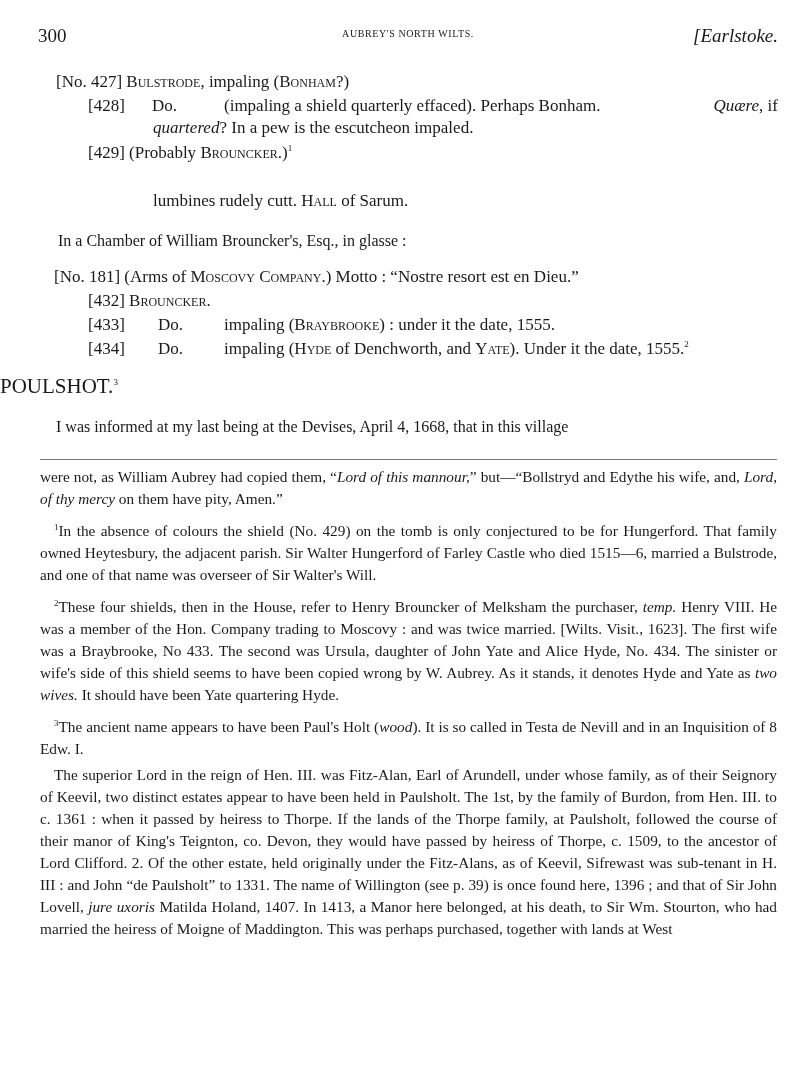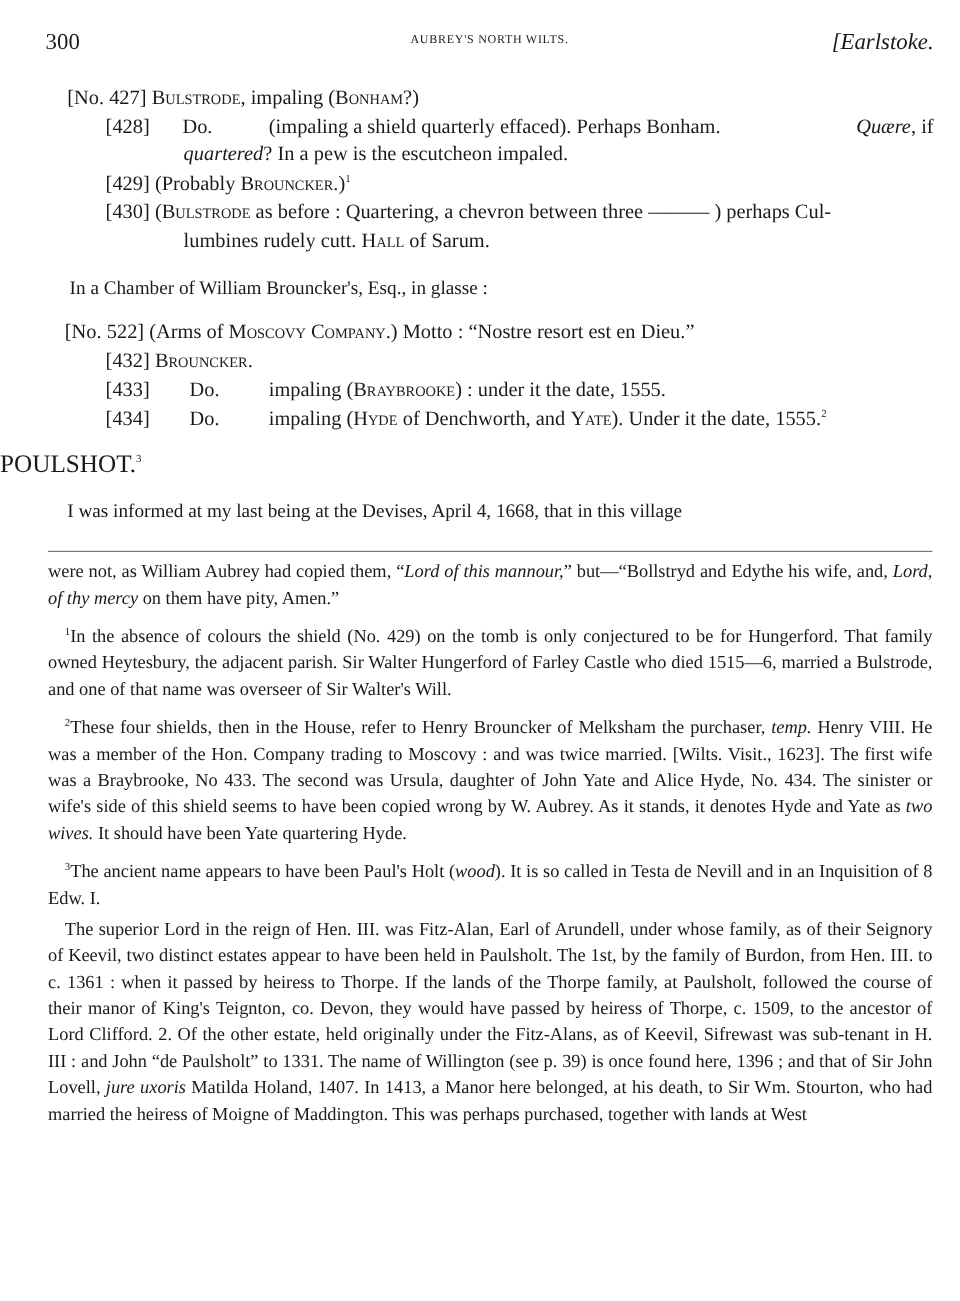--- a/index.html
+++ b/index.html
@@ -62,33 +62,29 @@
 
   <div class="ln" style="top:117px; left:153px;">
     <i>quartered</i><span>?  In a pew is the escutcheon impaled.</span>
   </div>
 
   <div class="ln" style="top:142px; left:88px;">
     <span>[429]</span>
     <span>(Probably </span><span class="sc">Brouncker</span><span>.)</span><sup>1</sup>
   </div>
 
-  <div class="ln" style="top:166px; left:88px; width:690px;">
-    <span>[430]</span>
-    <span>(</span><span class="sc">Bulstrode</span><span> as before :  Quartering, a chevron between three ——— ) perhaps Cul-</span>
-  </div>
 
   <div class="ln" style="top:190px; left:153px;text-align:center;">
     <span>lumbines rudely cutt.  </span><span class="sc">Hall</span><span> of Sarum.</span>
   </div>
 
   <div class="ln big" style="top:230px; left:58px;">In a Chamber of William Brouncker's, Esq., in glasse :</div>
 
   <div class="ln" style="top:266px; left:54px;">
-    <span>[No. 522]</span>
+    <span>[No. 181]</span>
     <span>(Arms of </span><span class="sc">Moscovy Company</span><span>.)   Motto : “Nostre resort est en Dieu.”</span>
   </div>
 
   <div class="ln" style="top:290px; left:88px;">
     <span>[432]</span>
     <span class="sc">Brouncker</span><span>.</span>
   </div>
 
   <div class="ln" style="top:314px; left:88px;">
     <span class="lab" style="width:70px;">[433]</span><span class="lab" style="width:66px;">Do.</span><span>impaling (</span><span class="sc">Braybrooke</span><span>) : under it the date, 1555.</span>

